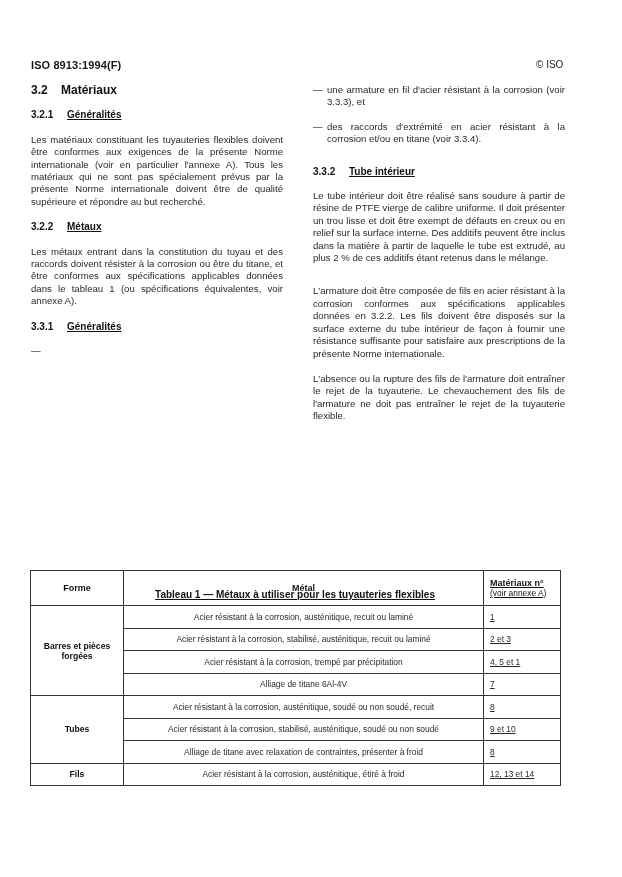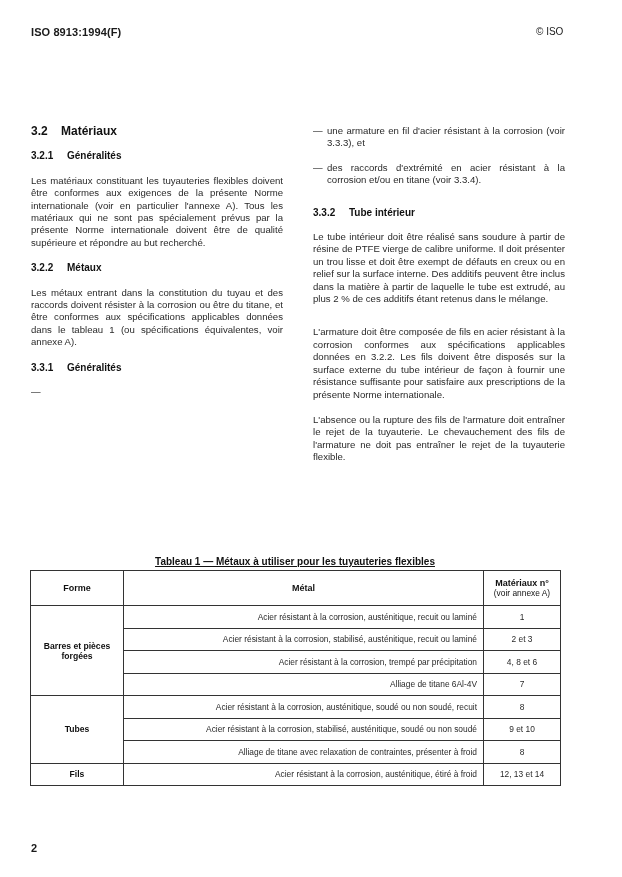--- a/index.html
+++ b/index.html
@@ -1,45 +1,45 @@
 <!DOCTYPE html>
 <html><head>
   <meta charset="utf-8">
   <style>
     html, body { margin: 0; padding: 0; background: #ffffff; }
     body {
       width: 622px; height: 877px; position: relative; overflow: hidden;
       font-family: "Liberation Sans", "DejaVu Sans", sans-serif;
       color: #1a1a1a;
     }
-    .abs { position: absolute; }
+    .abs { position: absolute; margin-top: 33px; }
     .hdr-left { left: 31px; top: 26px; font-weight: bold; font-size: 11px; letter-spacing: 0.1px; }
     .hdr-right { left: 536px; top: 26px; font-size: 10px; }
-    .col { position: absolute; width: 252px; font-size: 9.6px; line-height: 12.4px; color: #2a2a2a; margin-top: 41px; }
+    .col { position: absolute; width: 252px; font-size: 9.6px; line-height: 12.4px; color: #2a2a2a; }
     .col-left { left: 31px; top: 84px; }
     .col-right { left: 313px; top: 84px; }
     .h2 { font-weight: bold; font-size: 12px; margin: 0 0 13px 0; color: #111; }
-    .h3 { font-weight: bold; font-size: 10px; margin: 0 0 12px 0; color: #111; }
+    .h3 { font-weight: bold; font-size: 10px; margin: 0 0 12px 0; color: #111; text-decoration: underline; }
     .num { display: inline-block; width: 30px; }
     .num3 { display: inline-block; width: 36px; }
     .p { text-align: justify; margin: 0 0 13px 0; }
     .dash { position: relative; padding-left: 14px; text-align: justify; margin: 0 0 12px 0; }
     .dash .d { position: absolute; left: 0; top: 0; }
     .gap { height: 8px; }
     .caption { left: 30px; width: 530px; top: 556px; text-align: center; font-weight: bold; font-size: 10px; color: #111; text-decoration: underline; }
     table.t {
       position: absolute; left: 30px; top: 570px; width: 531px;
       border-collapse: collapse; font-size: 8.4px; color: #2a2a2a;
       border: 1.6px solid #222;
     }
     table.t td, table.t th { border: 1px solid #333; padding: 0 6px; height: 21.5px; }
     table.t th { font-weight: bold; height: 34px; font-size: 9px; color: #111; }
     .c-forme { width: 80px; text-align: center; font-weight: bold; font-size: 8.6px; color: #111; margin-left: 29px; }
-    .c-metal { text-align: right; }
-    .c-mat { width: 64px; text-align: center; }
+    .c-metal { text-align: center; }
+    .c-mat { width: 64px; text-align: left; text-decoration: underline; }
     th .sub { display: block; font-weight: normal; font-size: 8.4px; }
     .page-num { left: 31px; top: 842px; font-weight: bold; font-size: 11px; }
   </style>
 </head>
 <body>
 
 <div class="abs hdr-left">ISO 8913:1994(F)</div>
 <div class="abs hdr-right">© ISO</div>
 
 <div class="col col-left">
@@ -98,21 +98,21 @@
     <td class="c-forme" rowspan="4">Barres et pièces forgées</td>
     <td class="c-metal">Acier résistant à la corrosion, austénitique, recuit ou laminé</td>
     <td class="c-mat">1</td>
   </tr>
   <tr>
     <td class="c-metal">Acier résistant à la corrosion, stabilisé, austénitique, recuit ou laminé</td>
     <td class="c-mat">2 et 3</td>
   </tr>
   <tr>
     <td class="c-metal">Acier résistant à la corrosion, trempé par précipitation</td>
-    <td class="c-mat">4, 8 et 6</td>
+    <td class="c-mat">4, 5 et 1</td>
   </tr>
   <tr>
     <td class="c-metal">Alliage de titane 6Al-4V</td>
     <td class="c-mat">7</td>
   </tr>
   <tr>
     <td class="c-forme" rowspan="3">Tubes</td>
     <td class="c-metal">Acier résistant à la corrosion, austénitique, soudé ou non soudé, recuit</td>
     <td class="c-mat">8</td>
   </tr>

